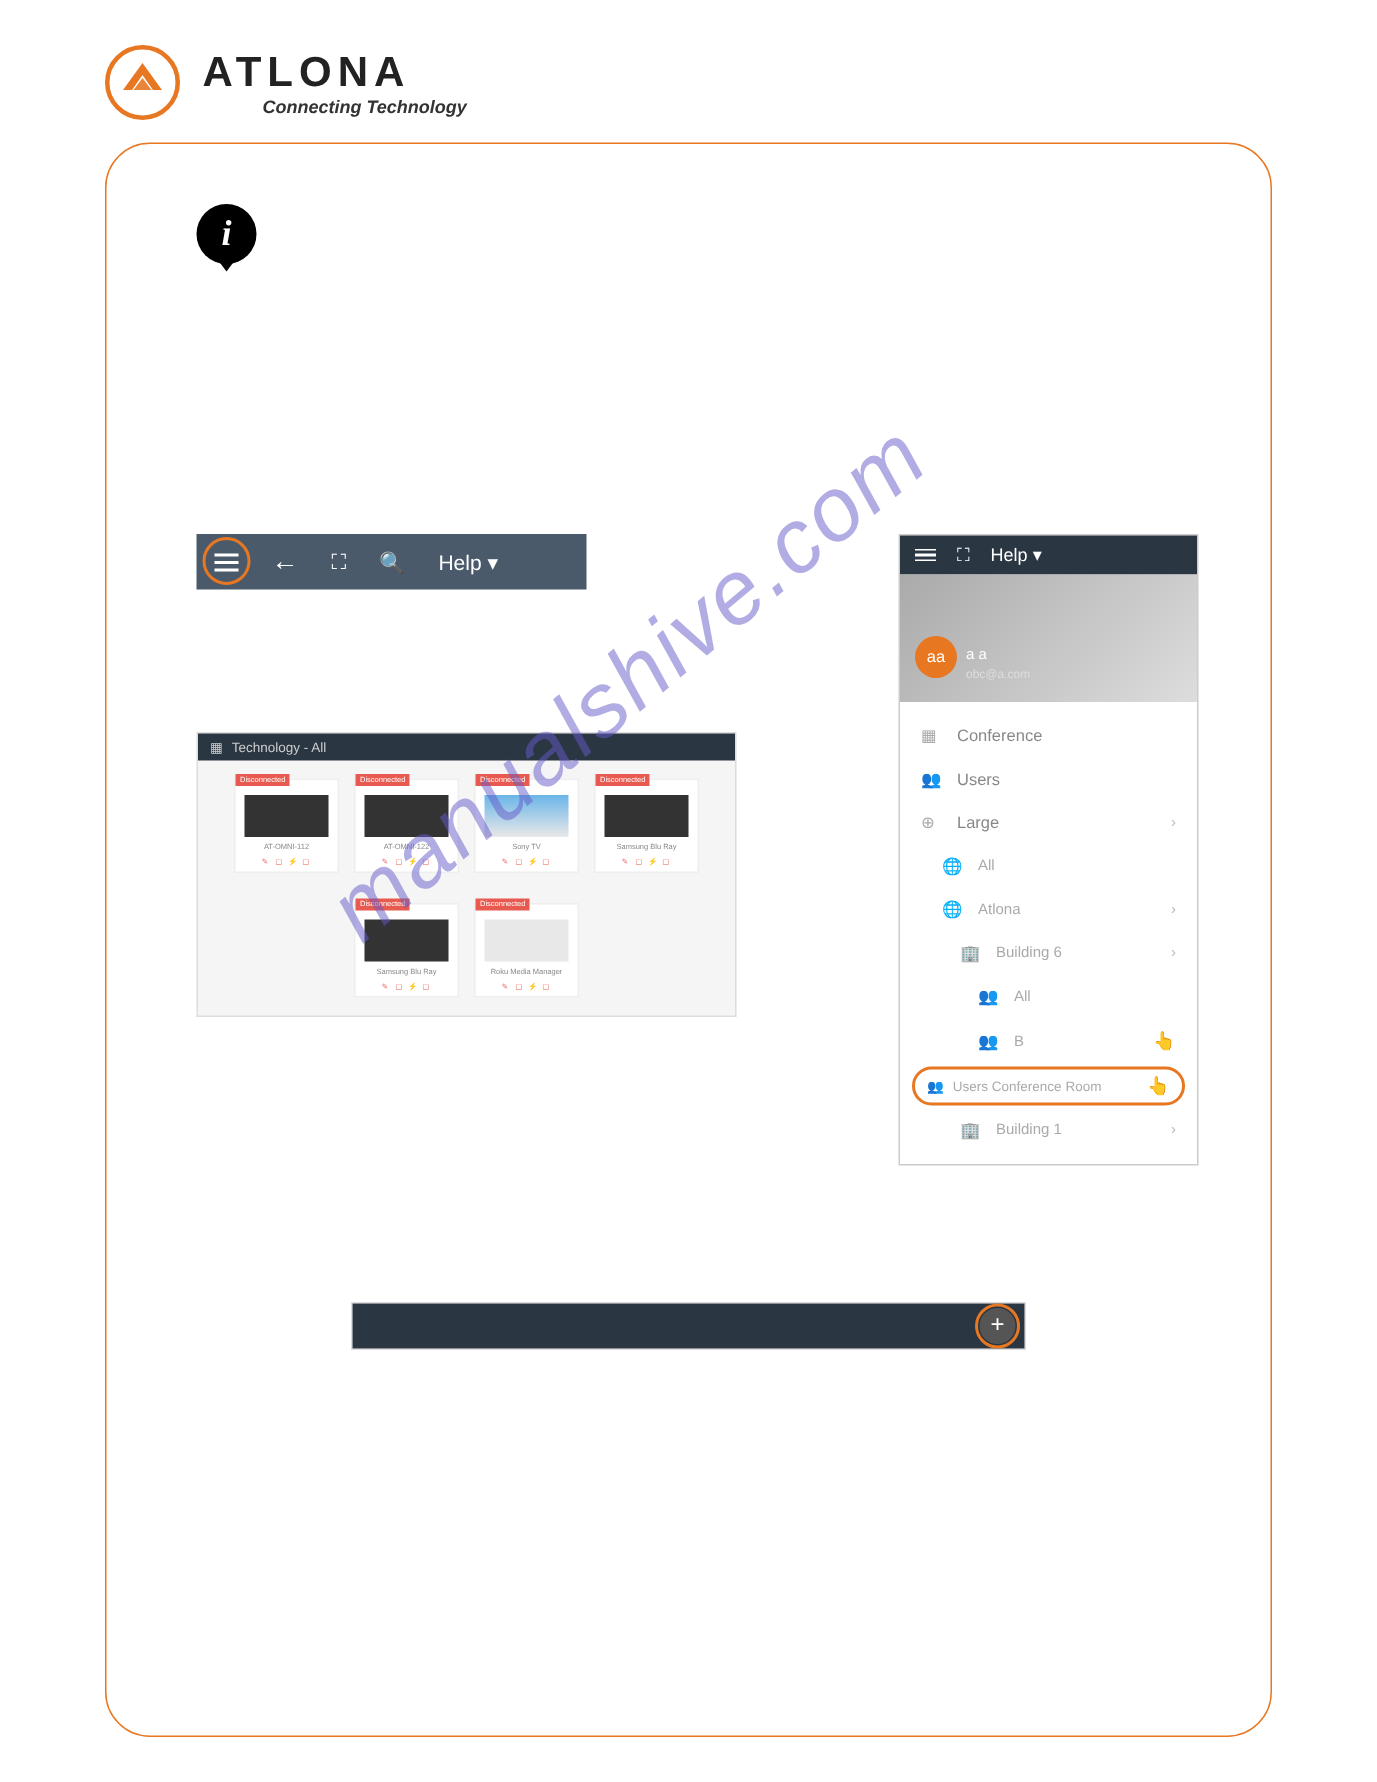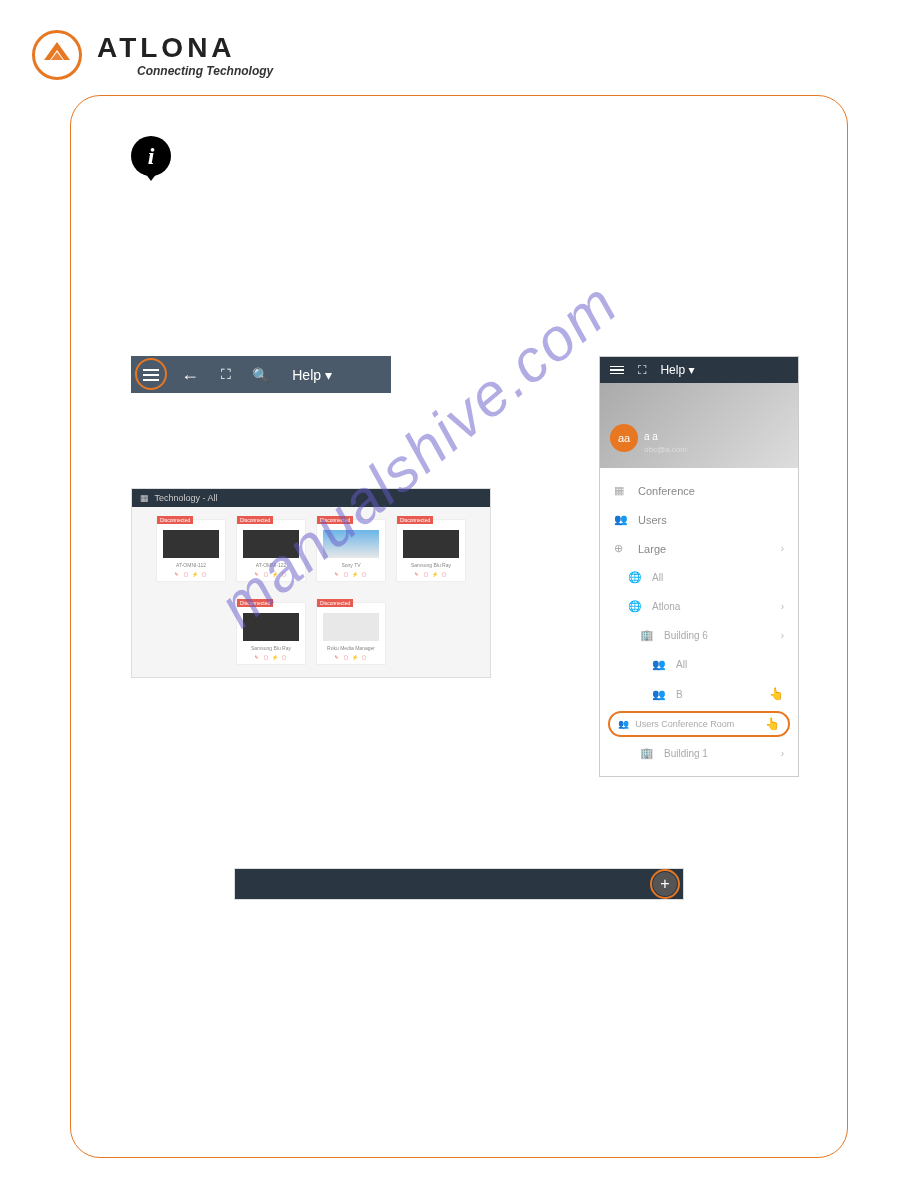--- a/index.html
+++ b/index.html
@@ -1,18 +1,18 @@
 <!DOCTYPE html>
 <html><head>
   <meta charset="utf-8">
   <style>
     * { margin: 0; padding: 0; box-sizing: border-box; }
     body { font-family: Arial, sans-serif; background: #fff; width: 918px; margin: 0 auto; position: relative; }
     
-    .page { width: 918px; height: 1188px; position: relative; padding: 30px 32px; }
+    .page { width: 918px; height: 1188px; position: relative; padding: 30px 70px; }
     
     
     .logo-area { display: flex; align-items: center; gap: 15px; margin-bottom: 20px; }
     .logo-circle { width: 50px; height: 50px; border: 3px solid #e87722; border-radius: 50%; display: flex; align-items: center; justify-content: center; }
     .logo-text { display: flex; flex-direction: column; }
     .logo-brand { font-size: 28px; font-weight: bold; letter-spacing: 4px; color: #222; }
     .logo-tagline { font-size: 12px; font-style: italic; color: #333; margin-left: 40px; font-weight: bold; }
     
     
     .main-frame { position: absolute; top: 95px; left: 70px; right: 70px; bottom: 30px; border: 1.5px solid #e87722; border-radius: 30px 30px 30px 30px; padding: 40px 50px; }

